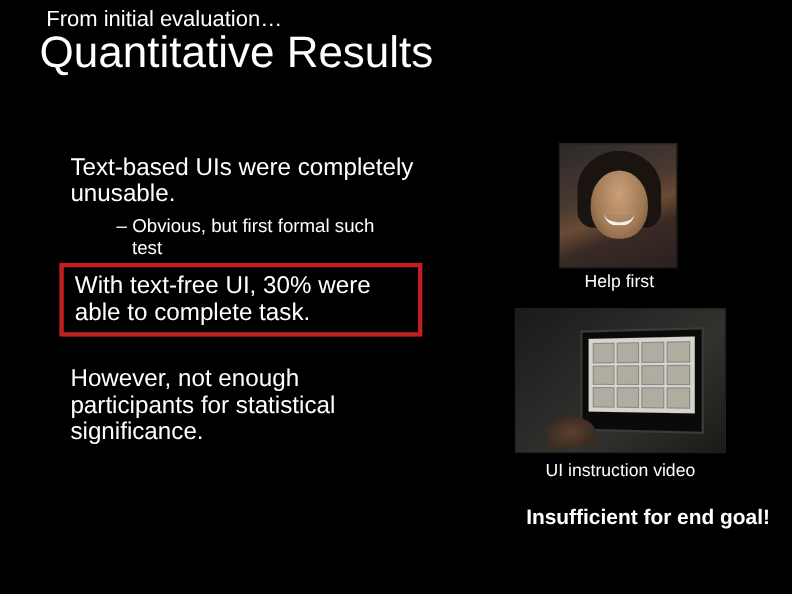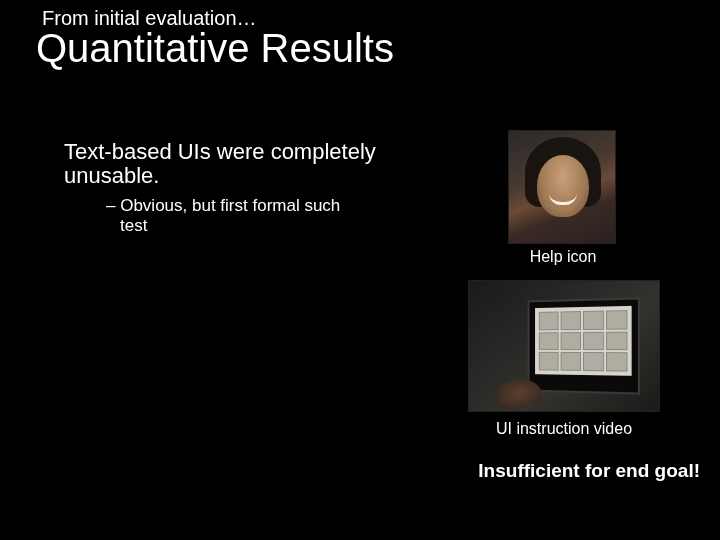--- a/index.html
+++ b/index.html
@@ -172,28 +172,32 @@
 </style>
 </head>
 <body>
 
 <div class="eyebrow">From initial evaluation…</div>
 <div class="title">Quantitative Results</div>
 
 <div class="left-col">
   <div class="point1">Text-based UIs were completely unusable.</div>
   <div class="sub1">Obvious, but first formal such test</div>
+  <div class="callout-box">
+    <div class="callout-text">With text-free UI, 30% were able to complete task.</div>
+  </div>
+  <div class="point3">However, not enough participants for statistical significance.</div>
 </div>
 
 <div class="img-box img1">
   <div class="hair"></div>
   <div class="face"></div>
   <div class="smile"></div>
 </div>
-<div class="caption1">Help icon</div>
+<div class="caption1">Help first</div>
 
 <div class="img-box img2">
   <div class="monitor">
     <div class="screen">
       <div></div>
         <div></div>
         <div></div>
         <div></div>
       <div></div>
         <div></div>

